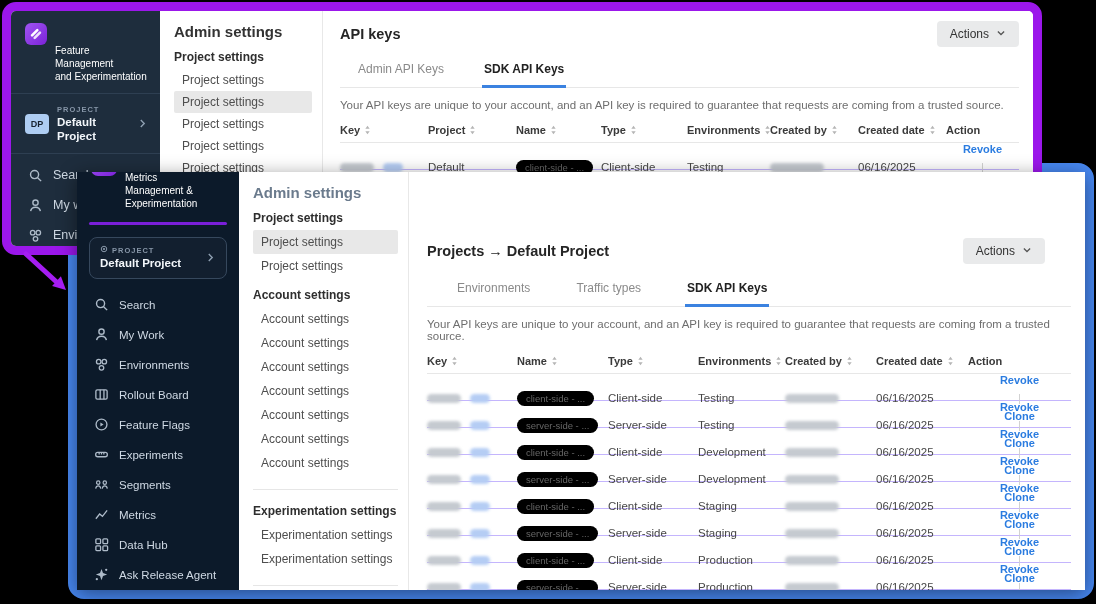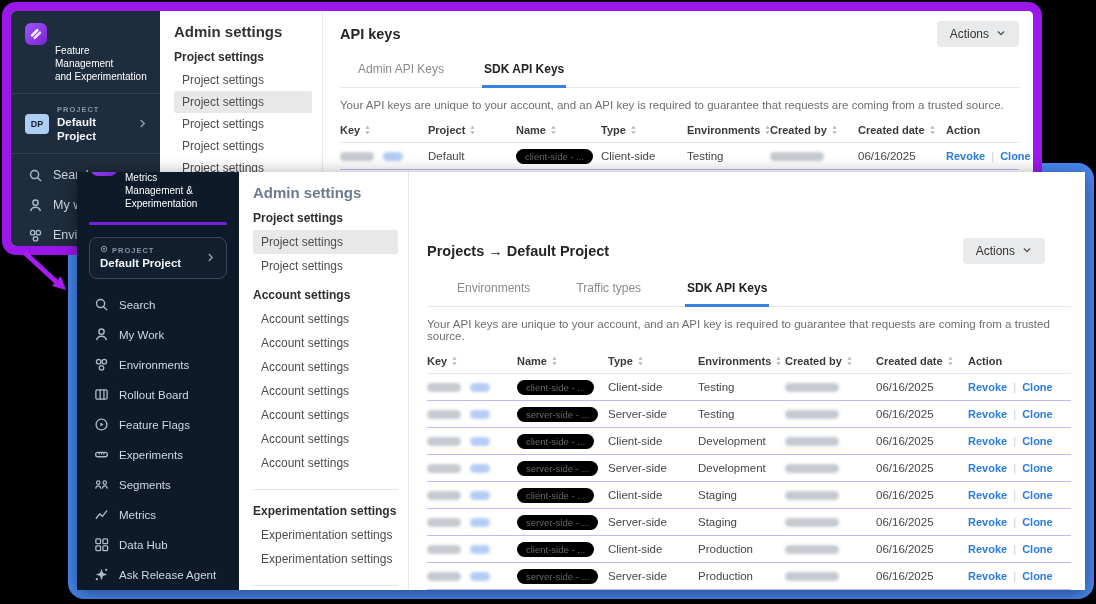--- a/index.html
+++ b/index.html
@@ -82,21 +82,21 @@
     font-size:11px;font-weight:bold;color:#3a3a3a;}
   .th{display:flex;align-items:center;cursor:pointer;}
   .sort{display:none;margin-left:4px;line-height:0;}
   .sort.show{display:inline-block;}
   .trow{height:27px;border-bottom:1px solid #c4b5fd;font-size:11.5px;color:#474747;}
   .pill{display:inline-block;background:#000000;border-radius:9px;padding:2px 9px;font-size:9.5px;color:#666;}
   .blob{display:inline-block;height:9px;border-radius:5px;background:#c5cad0;filter:blur(1.5px);vertical-align:middle;}
   .b-key{width:34px;}
   .b-blue{width:20px;background:#b5cdf4;margin-left:9px;}
   .b-user{width:54px;}
-  .cell-actions{display:flex;align-items:center;gap:6px;}
+  .cell-actions{display:flex;align-items:center;gap:6px;flex-direction:column;}
   .link{color:#2b7ce0;font-weight:600;font-size:11px;cursor:pointer;text-decoration:none;}
   .sep{color:#cfcfcf;}
 
   
   .arrow-svg{position:absolute;left:16px;top:246px;z-index:4;}
 </style>
 </head>
 <body>
 
 <div class="stage">

